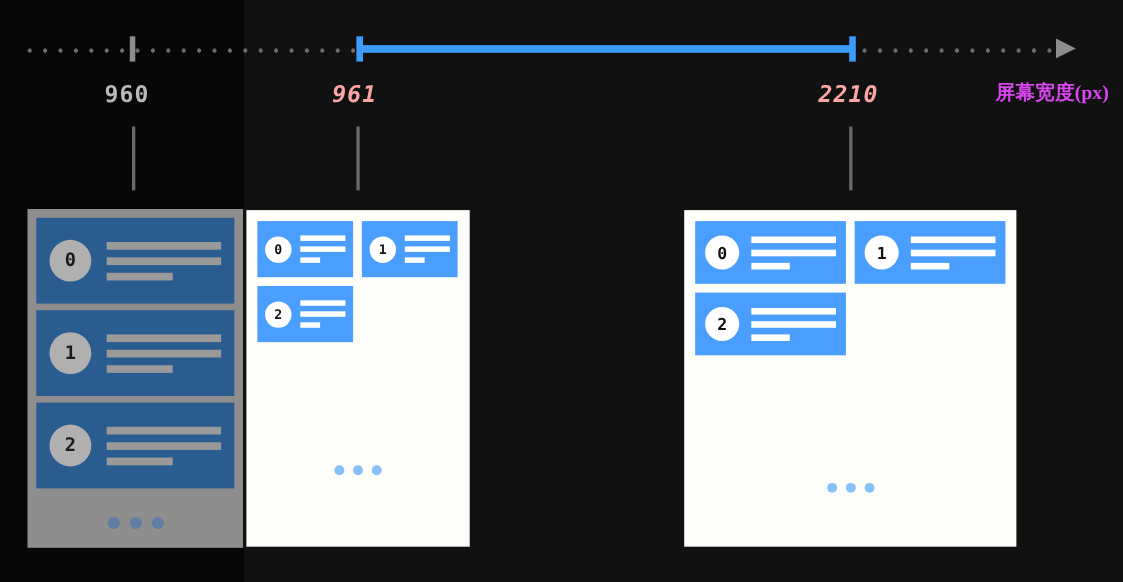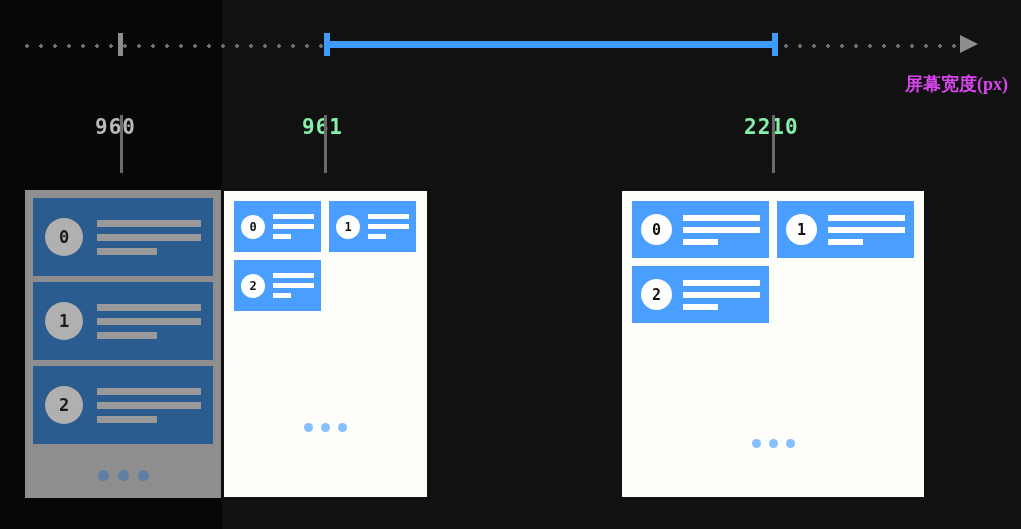--- a/index.html
+++ b/index.html
@@ -28,23 +28,23 @@
   .cap{position:absolute;width:6px;height:23px;background:#3d9bfb;top:33px;}
   .cap.cap-l{left:324px;}
   .cap.cap-r{left:772px;}
 
   .tick-960{position:absolute;left:118px;top:33px;width:5px;height:23px;background:#8d8d8d;}
 
   .arrow-head{position:absolute;left:960px;top:35px;width:0;height:0;
     border-top:9px solid transparent;border-bottom:9px solid transparent;
     border-left:18px solid #8d8d8d;}
 
-  .axis-label{position:absolute;top:74px;font-weight:bold;font-size:21px;letter-spacing:1px;margin-top:41px;}
+  .axis-label{position:absolute;top:74px;font-weight:bold;font-size:21px;letter-spacing:1px;}
   .axis-label.gray{color:#b9b9b9;}
-  .axis-label.blue{color:#86efac;}
+  .axis-label.blue{color:#fca5a5;font-style:italic;}
   .lbl-960{left:95px;}
   .lbl-961{left:302px;}
   .lbl-1280{left:744px;}
 
   .axis-caption{position:absolute;left:905px;top:72px;color:#d946ef;font-weight:bold;font-size:18px;
     font-family:Liberation Serif, serif;letter-spacing:0px;white-space:nowrap;}
 
   
   .stem{position:absolute;width:3px;background:#6a6a6a;top:115px;height:58px;}
   .stem.s1{left:120px;}

